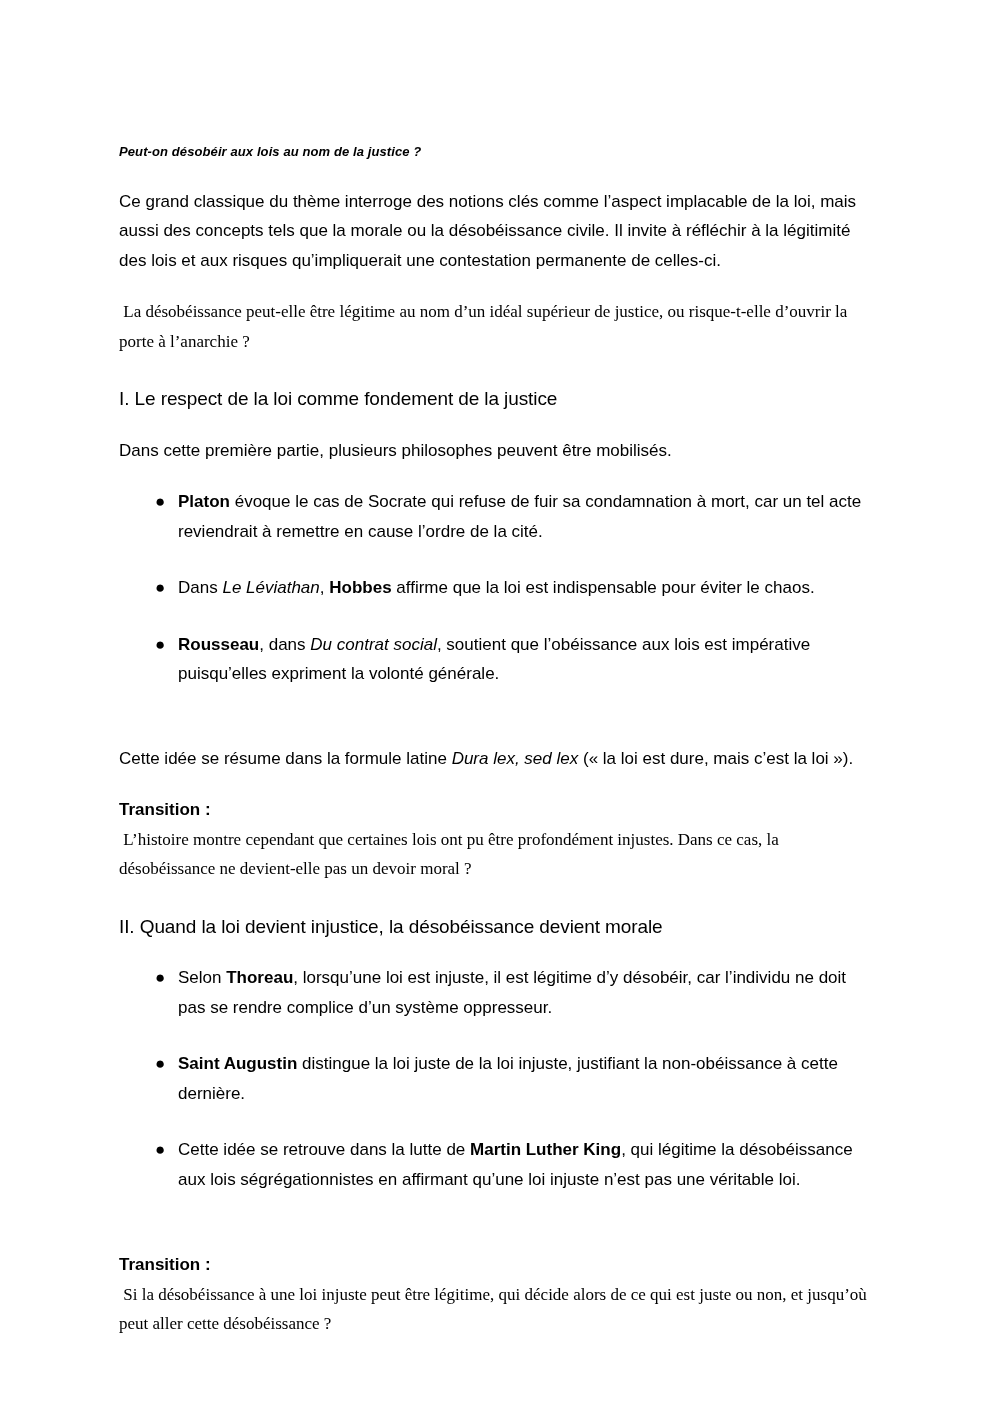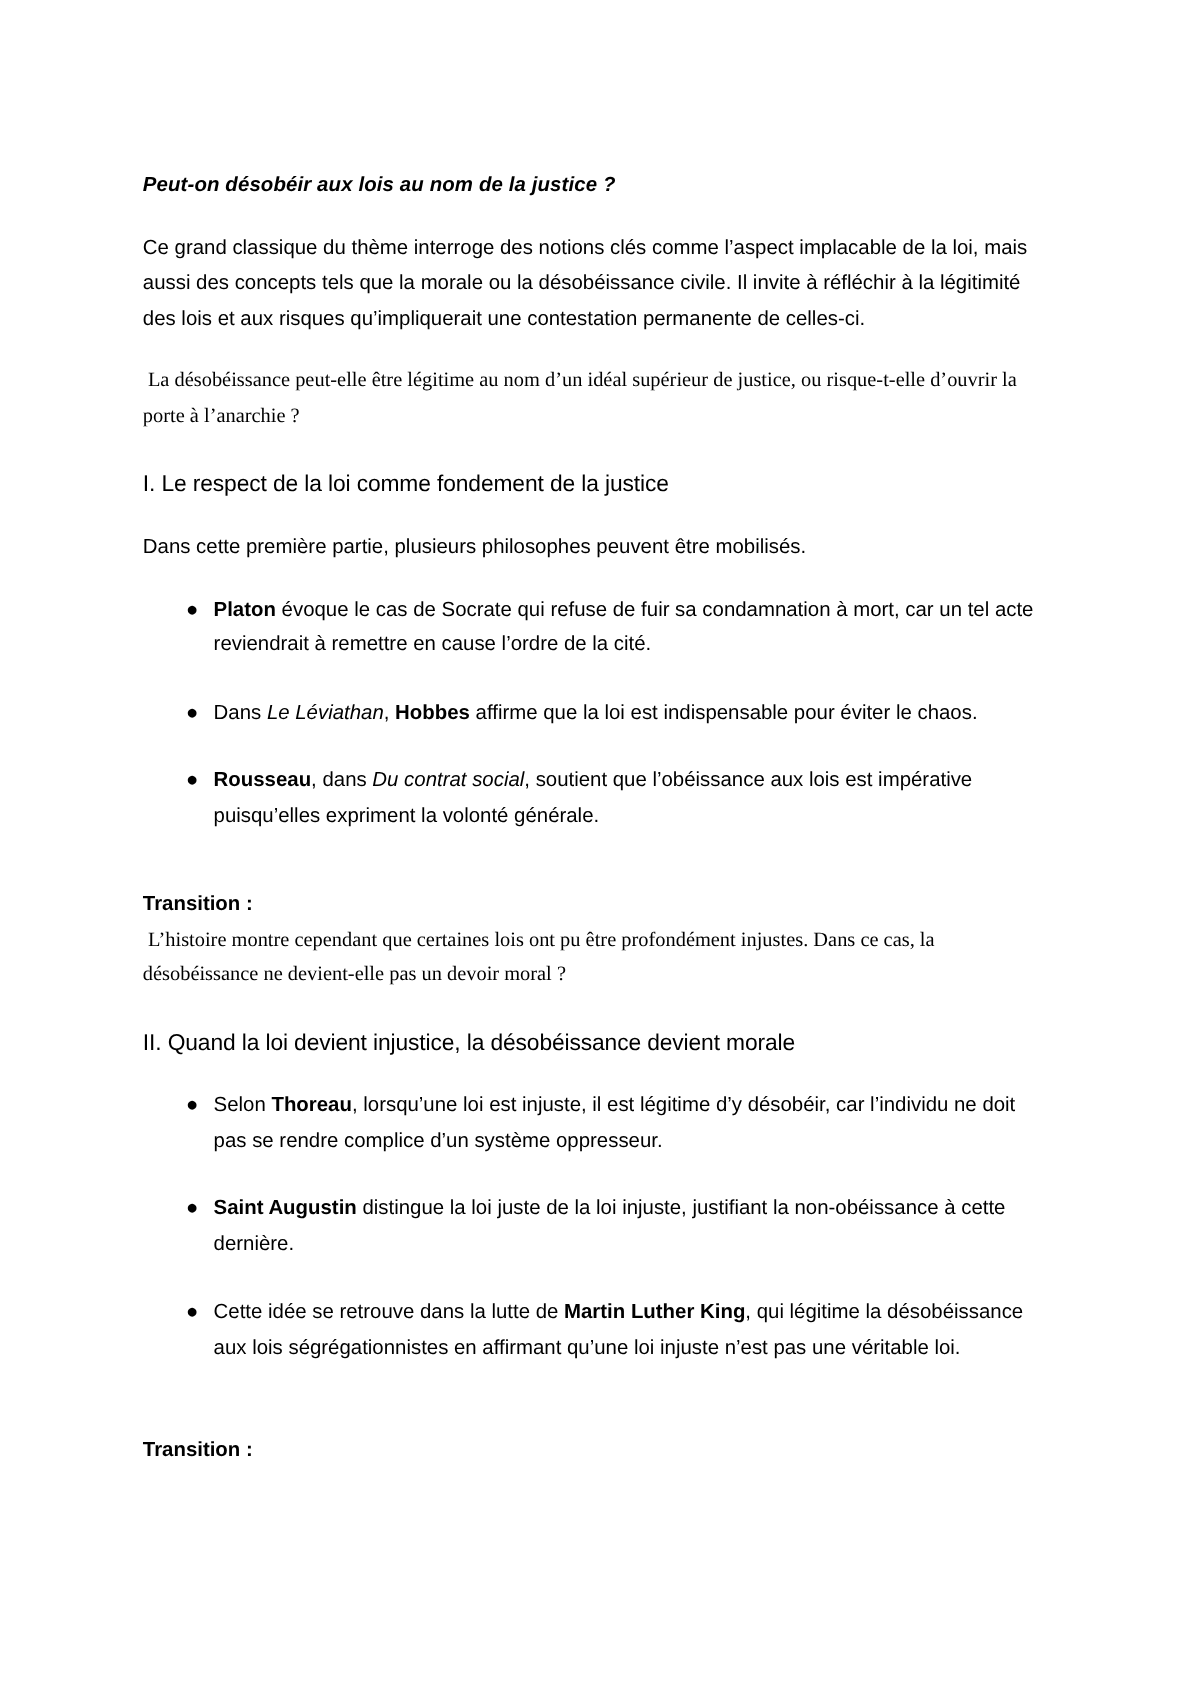--- a/index.html
+++ b/index.html
@@ -16,21 +16,21 @@
   }
   .page {
     position: relative;
     width: 994px;
     height: 1404px;
     background: #ffffff;
     box-sizing: border-box;
     padding: 143px 116px 0 119px;
   }
   .doc-title {
-    font-size: 17px;
+    font-size: 13px;
     font-weight: bold;
     font-style: italic;
     line-height: 1.35;
     margin: 0 0 26px 0;
     letter-spacing: 0.1px;
   }
   p.body-text {
     font-size: 17px;
     line-height: 29.5px;
     margin: 11px 0 22px 0;
@@ -109,20 +109,21 @@
       <span class="rich"><span>Dans </span><i>Le Léviathan</i><span>, </span><b>Hobbes</b><span> affirme que la loi est indispensable pour éviter le chaos.</span></span>
     </li>
     <li>
       <span class="bullet-dot">●</span>
       <span class="rich"><b>Rousseau</b><span>, dans </span><i>Du contrat social</i><span>, soutient que l’obéissance aux lois est impérative puisqu’elles expriment la volonté générale.</span></span>
     </li>
   </ul>
 
   <div class="gap-lg"></div>
 
+  <p class="body-text rich"><span>Cette idée se résume dans la formule latine </span><i>Dura lex, sed lex</i><span> (« la loi est dure, mais c’est la loi »).</span></p>
 
   <div class="label-block">
     <span class="lbl">Transition :</span>
     <span class="seg"> L’histoire montre cependant que certaines lois ont pu être profondément injustes. Dans ce cas, la désobéissance ne devient-elle pas un devoir moral ?</span>
   </div>
 
   <h2 class="section-heading">II. Quand la loi devient injustice, la désobéissance devient morale</h2>
 
   <ul class="bullets list-two">
     <li>
@@ -136,15 +137,16 @@
     <li>
       <span class="bullet-dot">●</span>
       <span class="rich"><span>Cette idée se retrouve dans la lutte de </span><b>Martin Luther King</b><span>, qui légitime la désobéissance aux lois ségrégationnistes en affirmant qu’une loi injuste n’est pas une véritable loi.</span></span>
     </li>
   </ul>
 
   <div class="gap-xl"></div>
 
   <div class="label-block">
     <span class="lbl">Transition :</span>
+    <span class="seg"> Si la désobéissance à une loi injuste peut être légitime, qui décide alors de ce qui est juste ou non, et jusqu’où peut aller cette désobéissance ?</span>
   </div>
 
 </div>
 
 </body></html>

